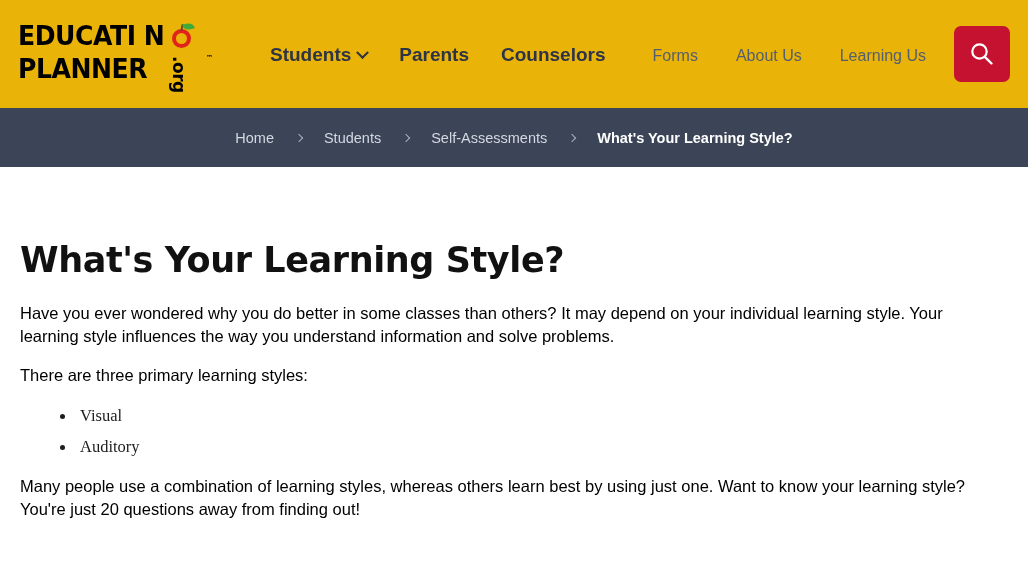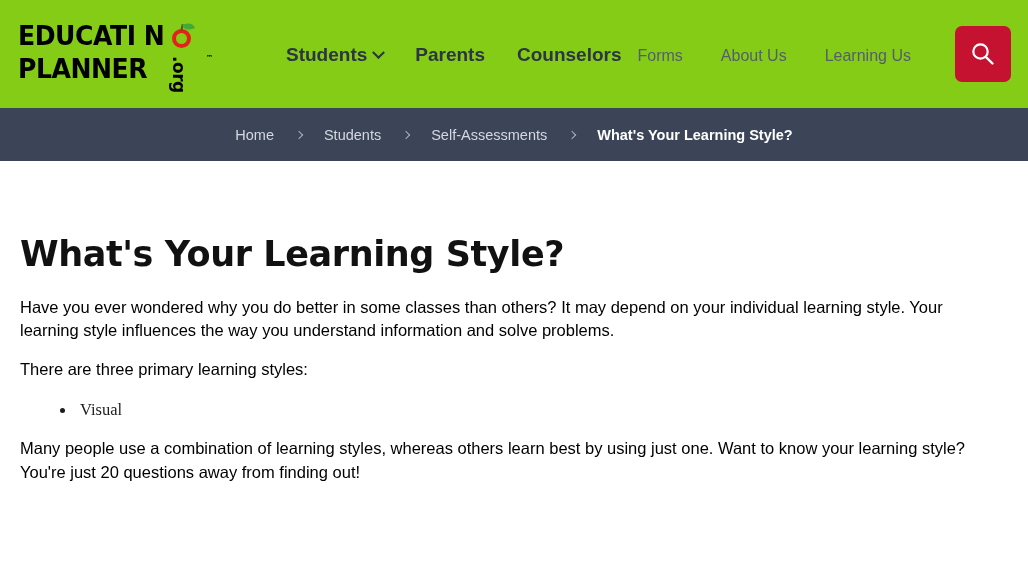--- a/index.html
+++ b/index.html
@@ -9,25 +9,24 @@
     height: 578px;
     overflow: hidden;
     background: #ffffff;
     font-family: "Liberation Sans", sans-serif;
   }
 
   
   .site-header {
     position: relative;
     height: 108px;
-    background: #84cc16;
+    background: #eab308;
     display: flex;
     align-items: center;
     padding: 0 0 0 18px;
-    gap: 16px;
   }
 
   
   .logo {
     position: relative;
     width: 196px;
     height: 64px;
     flex: 0 0 auto;
     user-select: none;
   }
@@ -170,21 +169,21 @@
     margin-right: 18px;
     display: flex;
     align-items: center;
     justify-content: center;
     cursor: pointer;
     flex: 0 0 auto;
   }
 
   
   .breadcrumb-bar {
-    height: 53px;
+    height: 59px;
     background: #3c4458;
     display: flex;
     align-items: center;
     justify-content: center;
   }
   .breadcrumb {
     display: flex;
     align-items: center;
     gap: 0;
     font-family: "Liberation Sans", sans-serif;
@@ -316,16 +315,17 @@
 
 <main class="main">
   <h1 class="page-title">What's Your Learning Style?</h1>
 
   <p class="body-text">Have you ever wondered why you do better in some classes than others? It may depend on your individual learning style. Your learning style influences the way you understand information and solve problems.</p>
 
   <p class="body-text">There are three primary learning styles:</p>
 
   <ul class="styles-list">
     <li>Visual</li>
+    <li>Auditory</li>
   </ul>
 
   <p class="body-text">Many people use a combination of learning styles, whereas others learn best by using just one. Want to know your learning style? You're just 20 questions away from finding out!</p>
 </main>
 
 </body></html>

